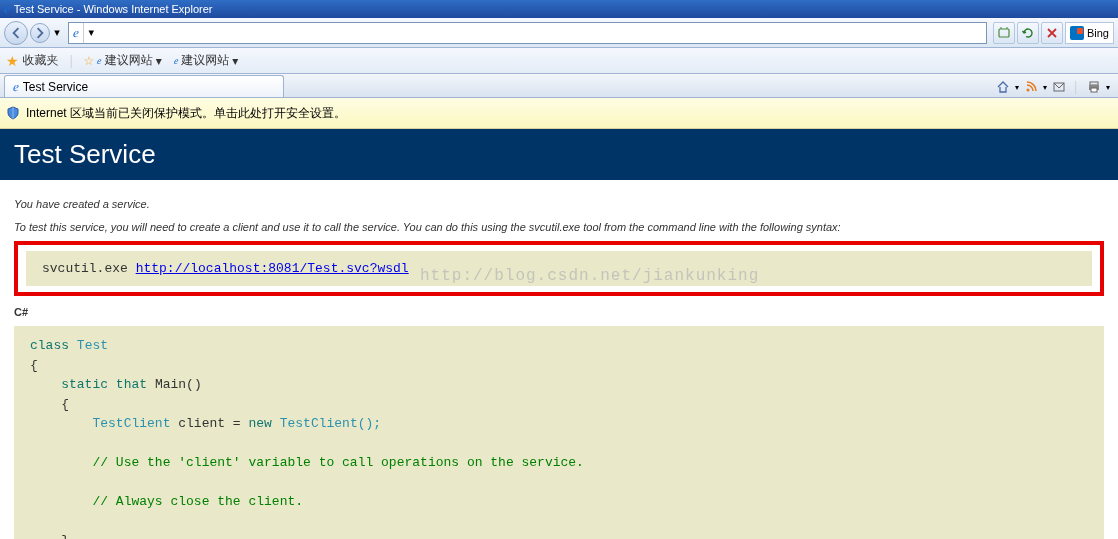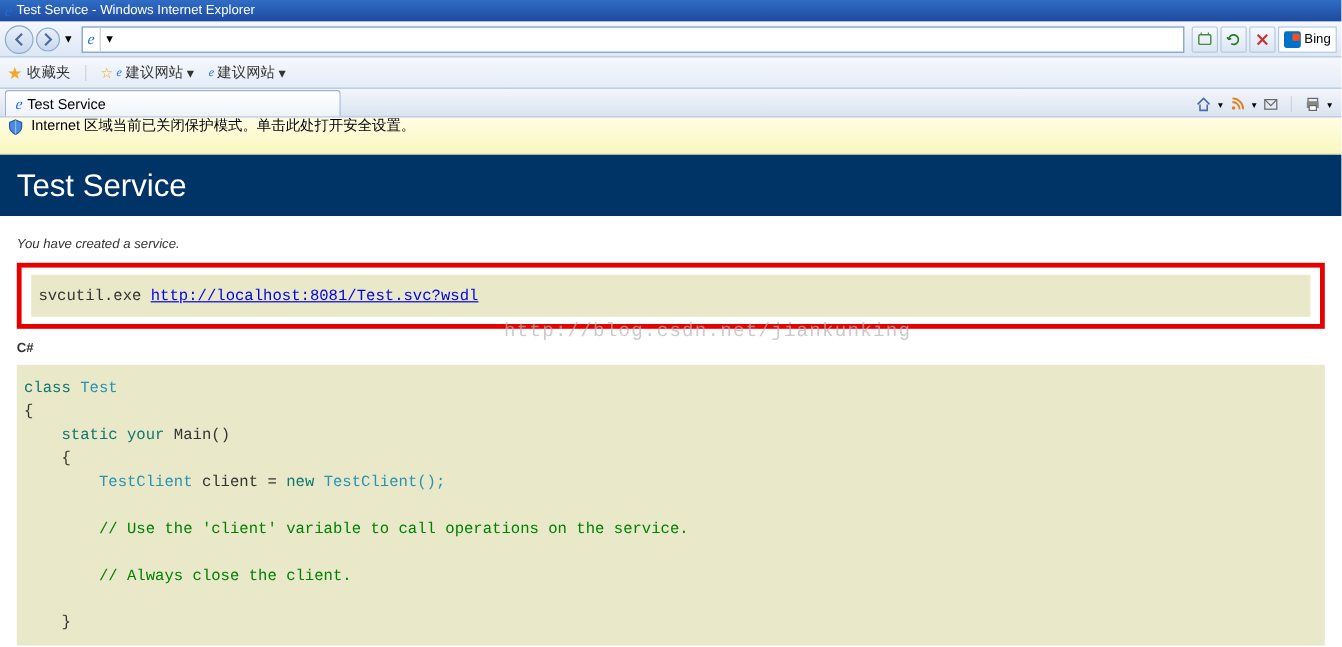--- a/index.html
+++ b/index.html
@@ -21,26 +21,26 @@
 .bing-icon::after { content:""; position:absolute; top:2px; right:1px; width:6px; height:6px; background:#f25022; border-radius:1px; }
 .fav-bar { background: linear-gradient(#f5f8fd,#e4ecf7); height: 26px; display:flex; align-items:center; padding: 0 6px; border-bottom:1px solid #a0b5d3; gap:4px; }
 .fav-star { color:#f5a623; font-size:14px; }
 .fav-txt { color:#333; font-size:12px; margin-right: 6px; }
 .fav-link { display:flex; align-items:center; gap:3px; color:#333; font-size:12px; cursor:pointer; padding: 2px 4px; }
 .tab-bar { background: linear-gradient(#f3f6fb,#d9e3f0); height: 24px; display:flex; align-items:flex-end; padding: 0 4px; border-bottom:1px solid #a0b5d3; }
 .tab { background: linear-gradient(#fff,#eef3fa); border:1px solid #9cb3d1; border-bottom:none; height:22px; display:flex; align-items:center; padding:0 8px; gap:4px; border-radius:3px 3px 0 0; min-width: 280px; cursor:pointer; }
 .tab-title { flex:1; font-size:12px; font-family: "SimSun","Microsoft YaHei",sans-serif; }
 .cmd-bar { margin-left:auto; display:flex; align-items:center; gap:2px; padding: 0 4px; }
 .cmd-btn { width:20px; height:20px; display:flex; align-items:center; justify-content:center; cursor:pointer; border-radius:2px; }
-.info-bar { background: linear-gradient(#fefde3,#fbf7c0); height: 22px; display:flex; align-items:flex-end; padding:15px 6px; border-bottom:1px solid #d6d0a0; gap:6px; font-size:12px; font-family: "SimSun","Microsoft YaHei",sans-serif; }
+.info-bar { background: linear-gradient(#fefde3,#fbf7c0); height: 22px; display:flex; align-items:center; padding:15px 6px; border-bottom:1px solid #d6d0a0; gap:6px; font-size:12px; font-family: "SimSun","Microsoft YaHei",sans-serif; }
 .page-header { background: #003366; color:#fff; padding: 10px 14px; }
 .page-header h1 { font-family: "Segoe UI", Tahoma, sans-serif; font-weight: 300; font-size: 26px; }
 .page-body { padding: 10px 14px; font-family: Verdana, sans-serif; font-size: 11px; color:#333; }
 .page-body p { margin: 6px 0; line-height: 1.5; font-style: italic; }
-.code-box { background:#e9e9ca; padding:10px 6px; font-family:"Courier New",monospace; font-size:13px; margin:8px 0; }
+.code-box { background:#e9e9ca; padding:10px 16px; font-family:"Courier New",monospace; font-size:13px; margin:8px 0; }
 .highlight-box { border: 4px solid #e60000; padding: 6px 0; margin: 6px 0; }
 .highlight-box .code-box { margin: 0 8px; }
 .code-box a { color:#0000ee; text-decoration: underline; }
 .csharp-label { font-weight:bold; margin-top:10px; display:block; }
 .code-box.csharp { white-space: pre; line-height:1.5; }
 .kw { color:#0f766e; }
 .cls { color:#2b91af; }
 .cm { color:#008000; }
 .watermark { position:absolute; top:267px; left:420px; font-family: "Courier New", monospace; font-size: 16px; color: rgba(180,180,180,0.7); pointer-events:none; letter-spacing:1px; }
 .ie-e { font-family: Georgia, serif; font-style: italic; color:#1e6fd6; font-size:13px; display:inline-block; transform: skewX(-5deg); }
@@ -154,32 +154,33 @@
     </svg>
   <span>Internet 区域当前已关闭保护模式。单击此处打开安全设置。</span>
 </div>
 
 <div class="page-header">
   <h1>Test Service</h1>
 </div>
 
 <div class="page-body">
   <p>You have created a service.</p>
+  <p>To test this service, you will need to create a client and use it to call the service. You can do this using the svcutil.exe tool from the command line with the following syntax:</p>
 
   <div class="highlight-box">
     <div class="code-box">
       <span>svcutil.exe </span><a href="#">http://localhost:8081/Test.svc?wsdl</a>
     </div>
   </div>
 
   <span class="csharp-label">C#</span>
 
   <div class="code-box csharp"><span class="kw">class</span> <span class="cls">Test</span>
 {
-    <span class="kw">static</span> <span class="kw">your</span> <span>Main()</span>
+    <span class="kw">static</span> <span class="kw">that</span> <span>Main()</span>
     {
         <span class="cls">TestClient</span> <span>client = </span><span class="kw">new</span> <span class="cls">TestClient();</span>
 
         <span class="cm">// Use the 'client' variable to call operations on the service.</span>
 
         <span class="cm">// Always close the client.</span>
         
     }</div>
 </div>
 

